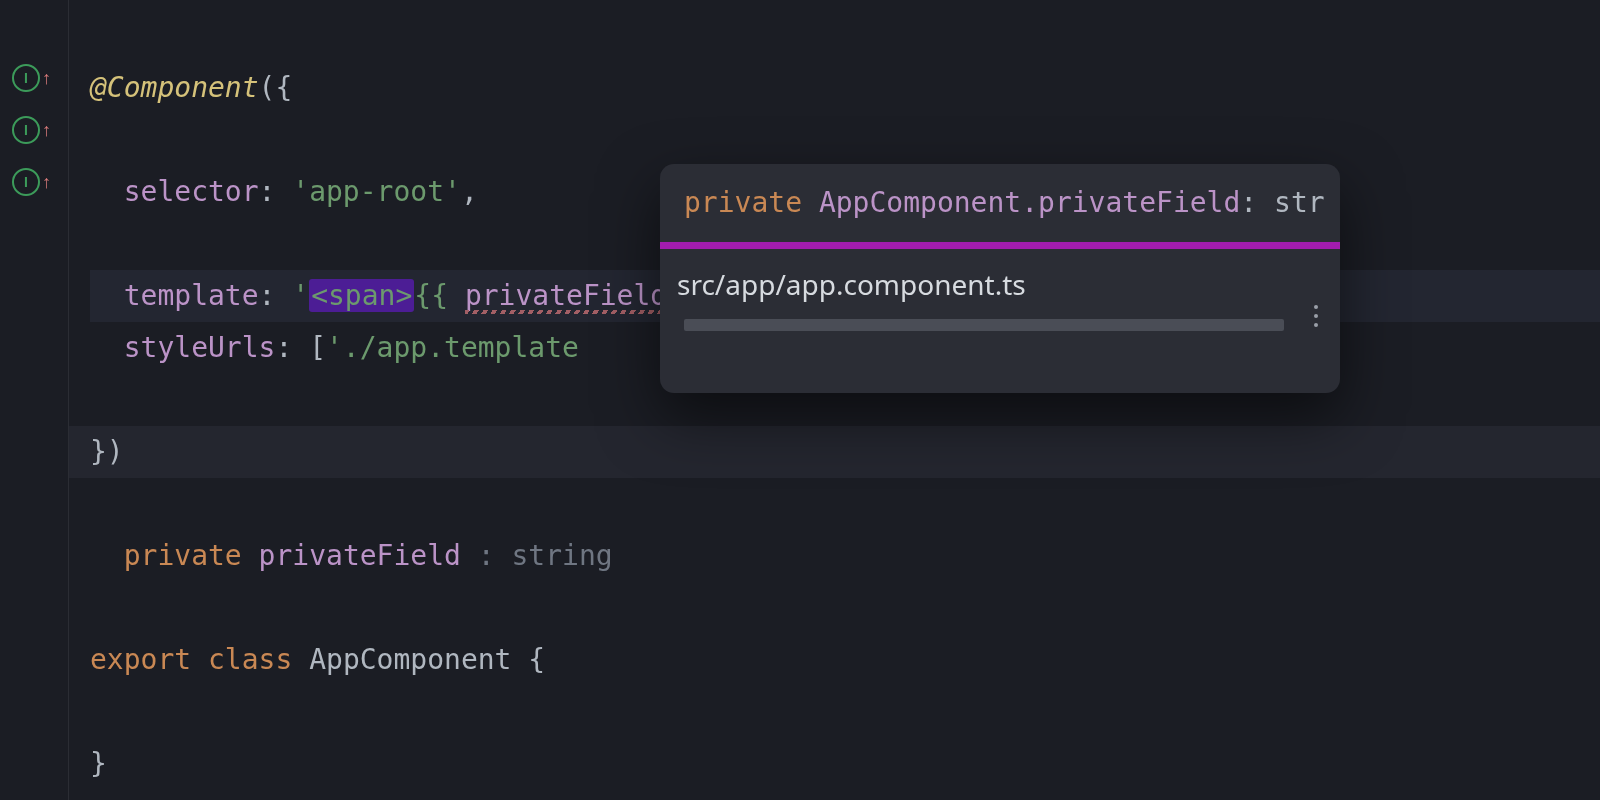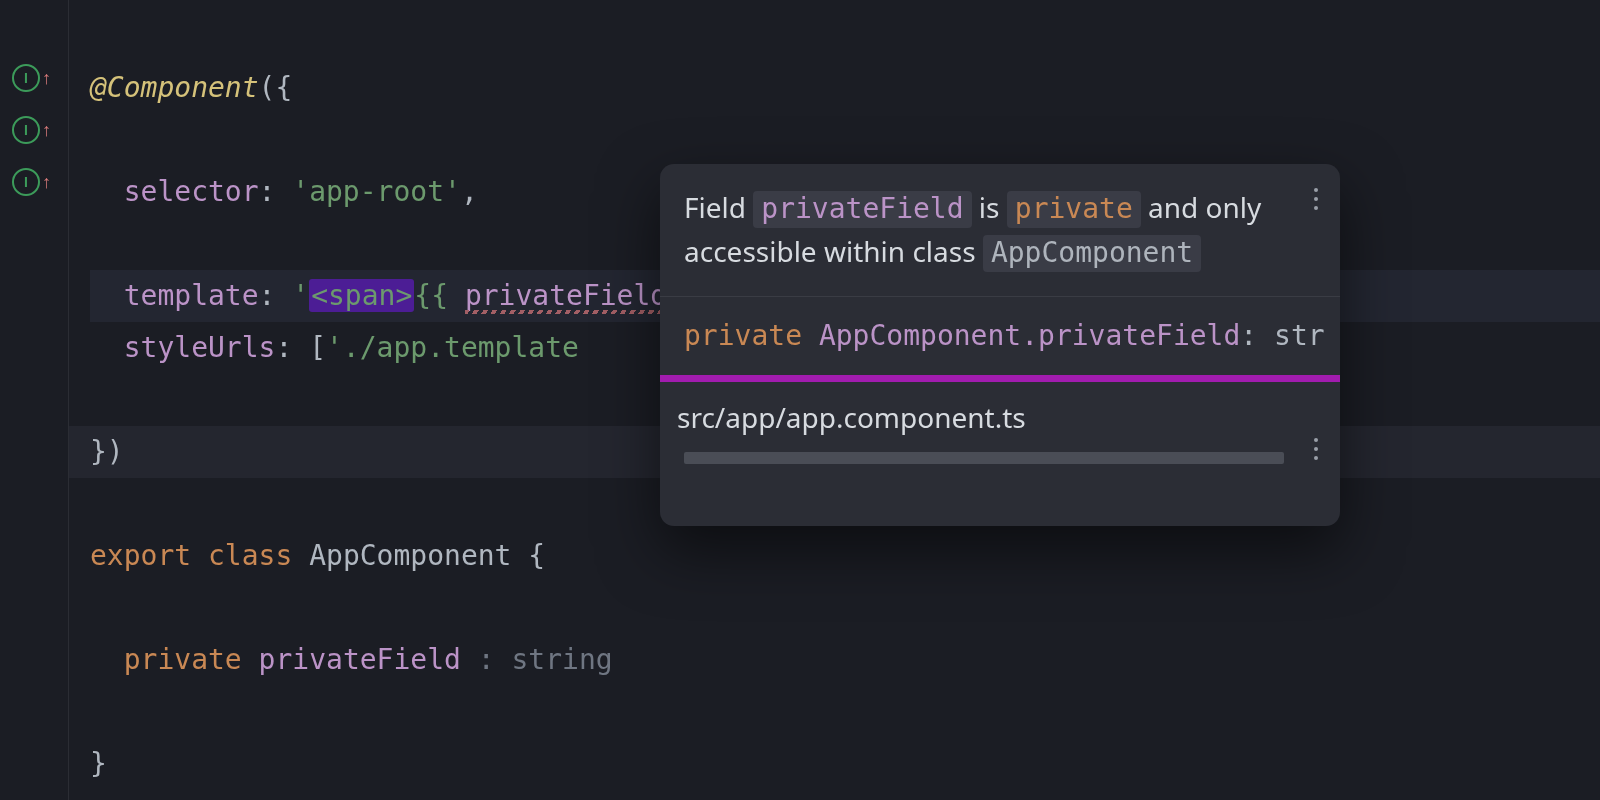--- a/index.html
+++ b/index.html
@@ -58,34 +58,26 @@
     <span class="gi-arrow">↑</span>
   </div>
 </div>
 
 <div class="editor">
 <div><span class="t-decor">@Component</span><span class="t-punc">({</span></div>
 <div>  <span class="t-prop">selector</span><span class="t-punc">: </span><span class="t-str">'app-root'</span><span class="t-punc">,</span></div>
 <div class="row-hi">  <span class="t-prop">template</span><span class="t-punc">: </span><span class="t-str">'</span><span class="t-str tk-span-open">&lt;span&gt;</span><span class="t-str">{{ </span><span class="t-prop squiggle">privateField</span><span class="t-str"> }}</span><span class="t-str"> app is running!</span><span class="t-str tk-span-close">&lt;/span&gt;</span><span class="t-str">'</span><span class="t-punc">,</span></div>
 <div>  <span class="t-prop">styleUrls</span><span class="t-punc">: [</span><span class="t-str">'./app.template</span></div>
 <div><span class="t-punc">})</span></div>
+<div>  <span class="t-key">private</span> <span class="t-prop">privateField</span><span class="t-dim"> : </span><span class="t-dim">string</span></div>
 <div><span class="t-key">export</span> <span class="t-key">class</span> <span class="t-ident">AppComponent</span> <span class="t-punc">{</span></div>
-<div>  <span class="t-key">private</span> <span class="t-prop">privateField</span><span class="t-dim"> : </span><span class="t-dim">string</span></div>
 <div><span class="t-punc">}</span></div>
 </div>
 
 <div class="tip">
-  <div class="tip-sec">
-    <div class="tip-more" style="top:24px">
-        <span></span>
-        <span></span>
-        <span></span>
-      </div>
-    <span>Field </span><span class="chip chip-field">privateField</span><span> is </span><span class="chip chip-kw">private</span><span> and only accessible within class </span><span class="chip chip-class">AppComponent</span>
-  </div>
   <div class="tip-sig">
     <span class="sig-kw">private</span><span> </span><span class="sig-type">AppComponent.privateField</span><span class="sig-dim">: str</span>
   </div>
   <div class="tip-path">
     <span>src/app/app.component.ts</span>
     <div class="tip-more" style="top:56px">
         <span></span>
         <span></span>
         <span></span>
       </div>

